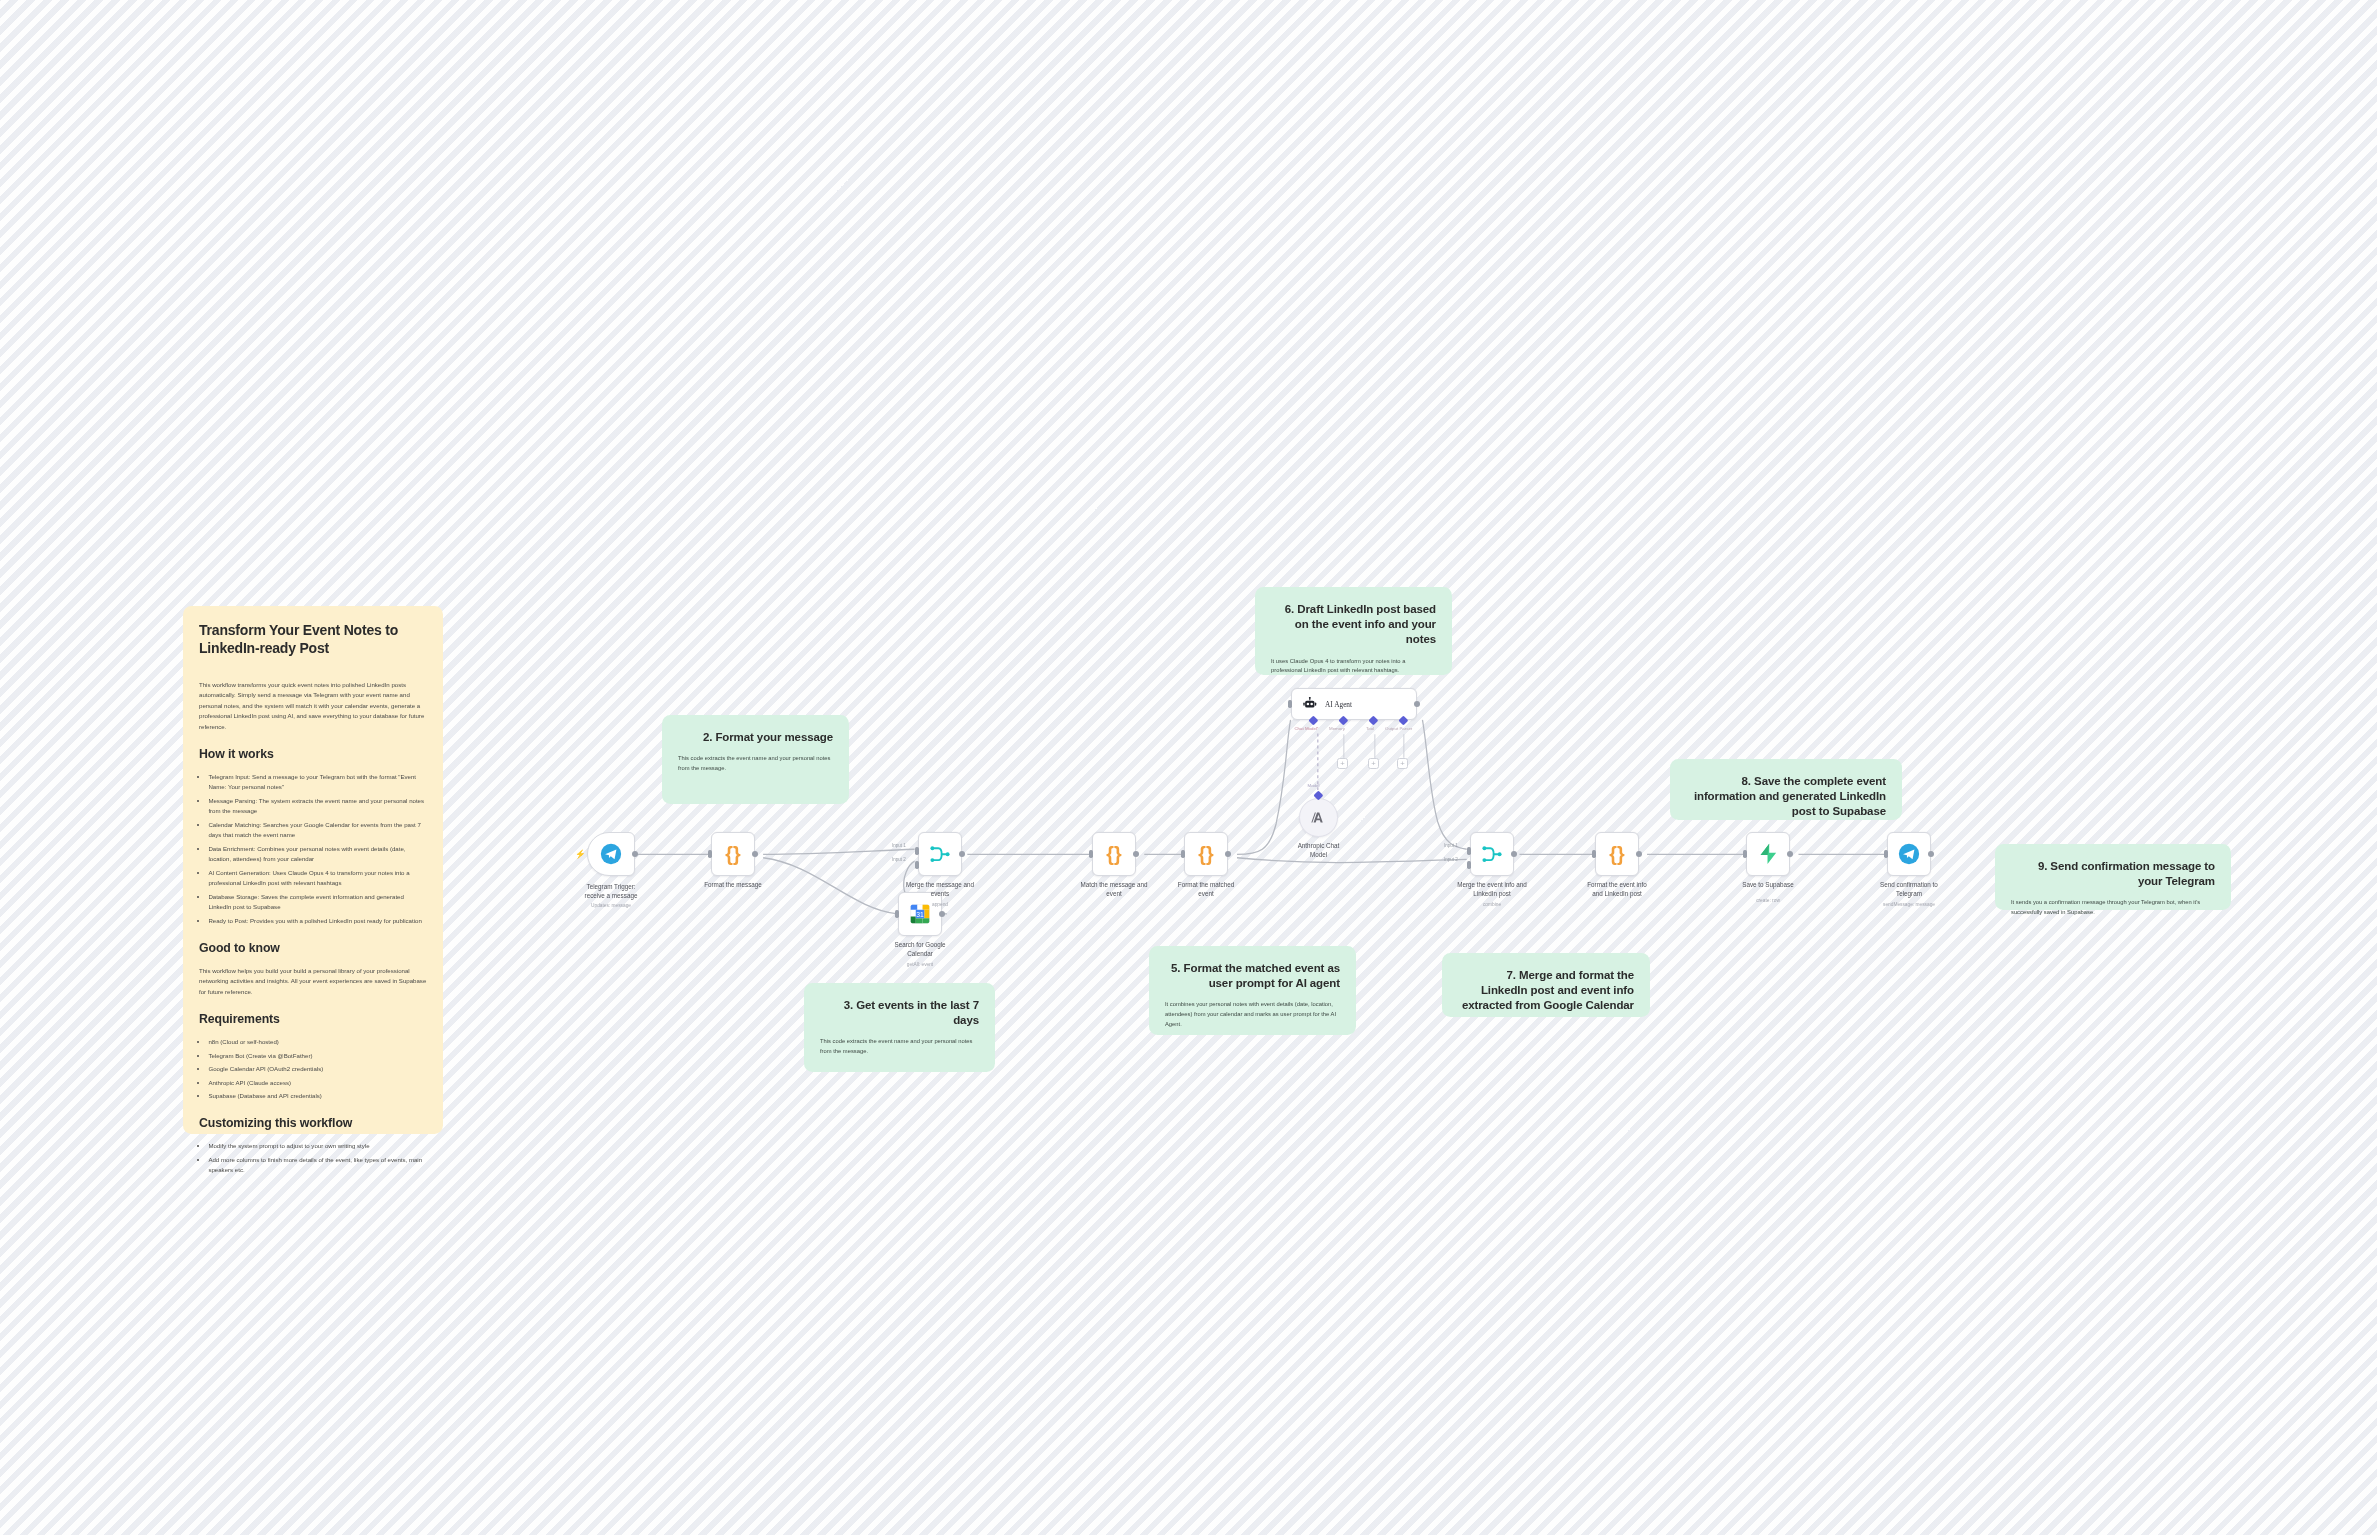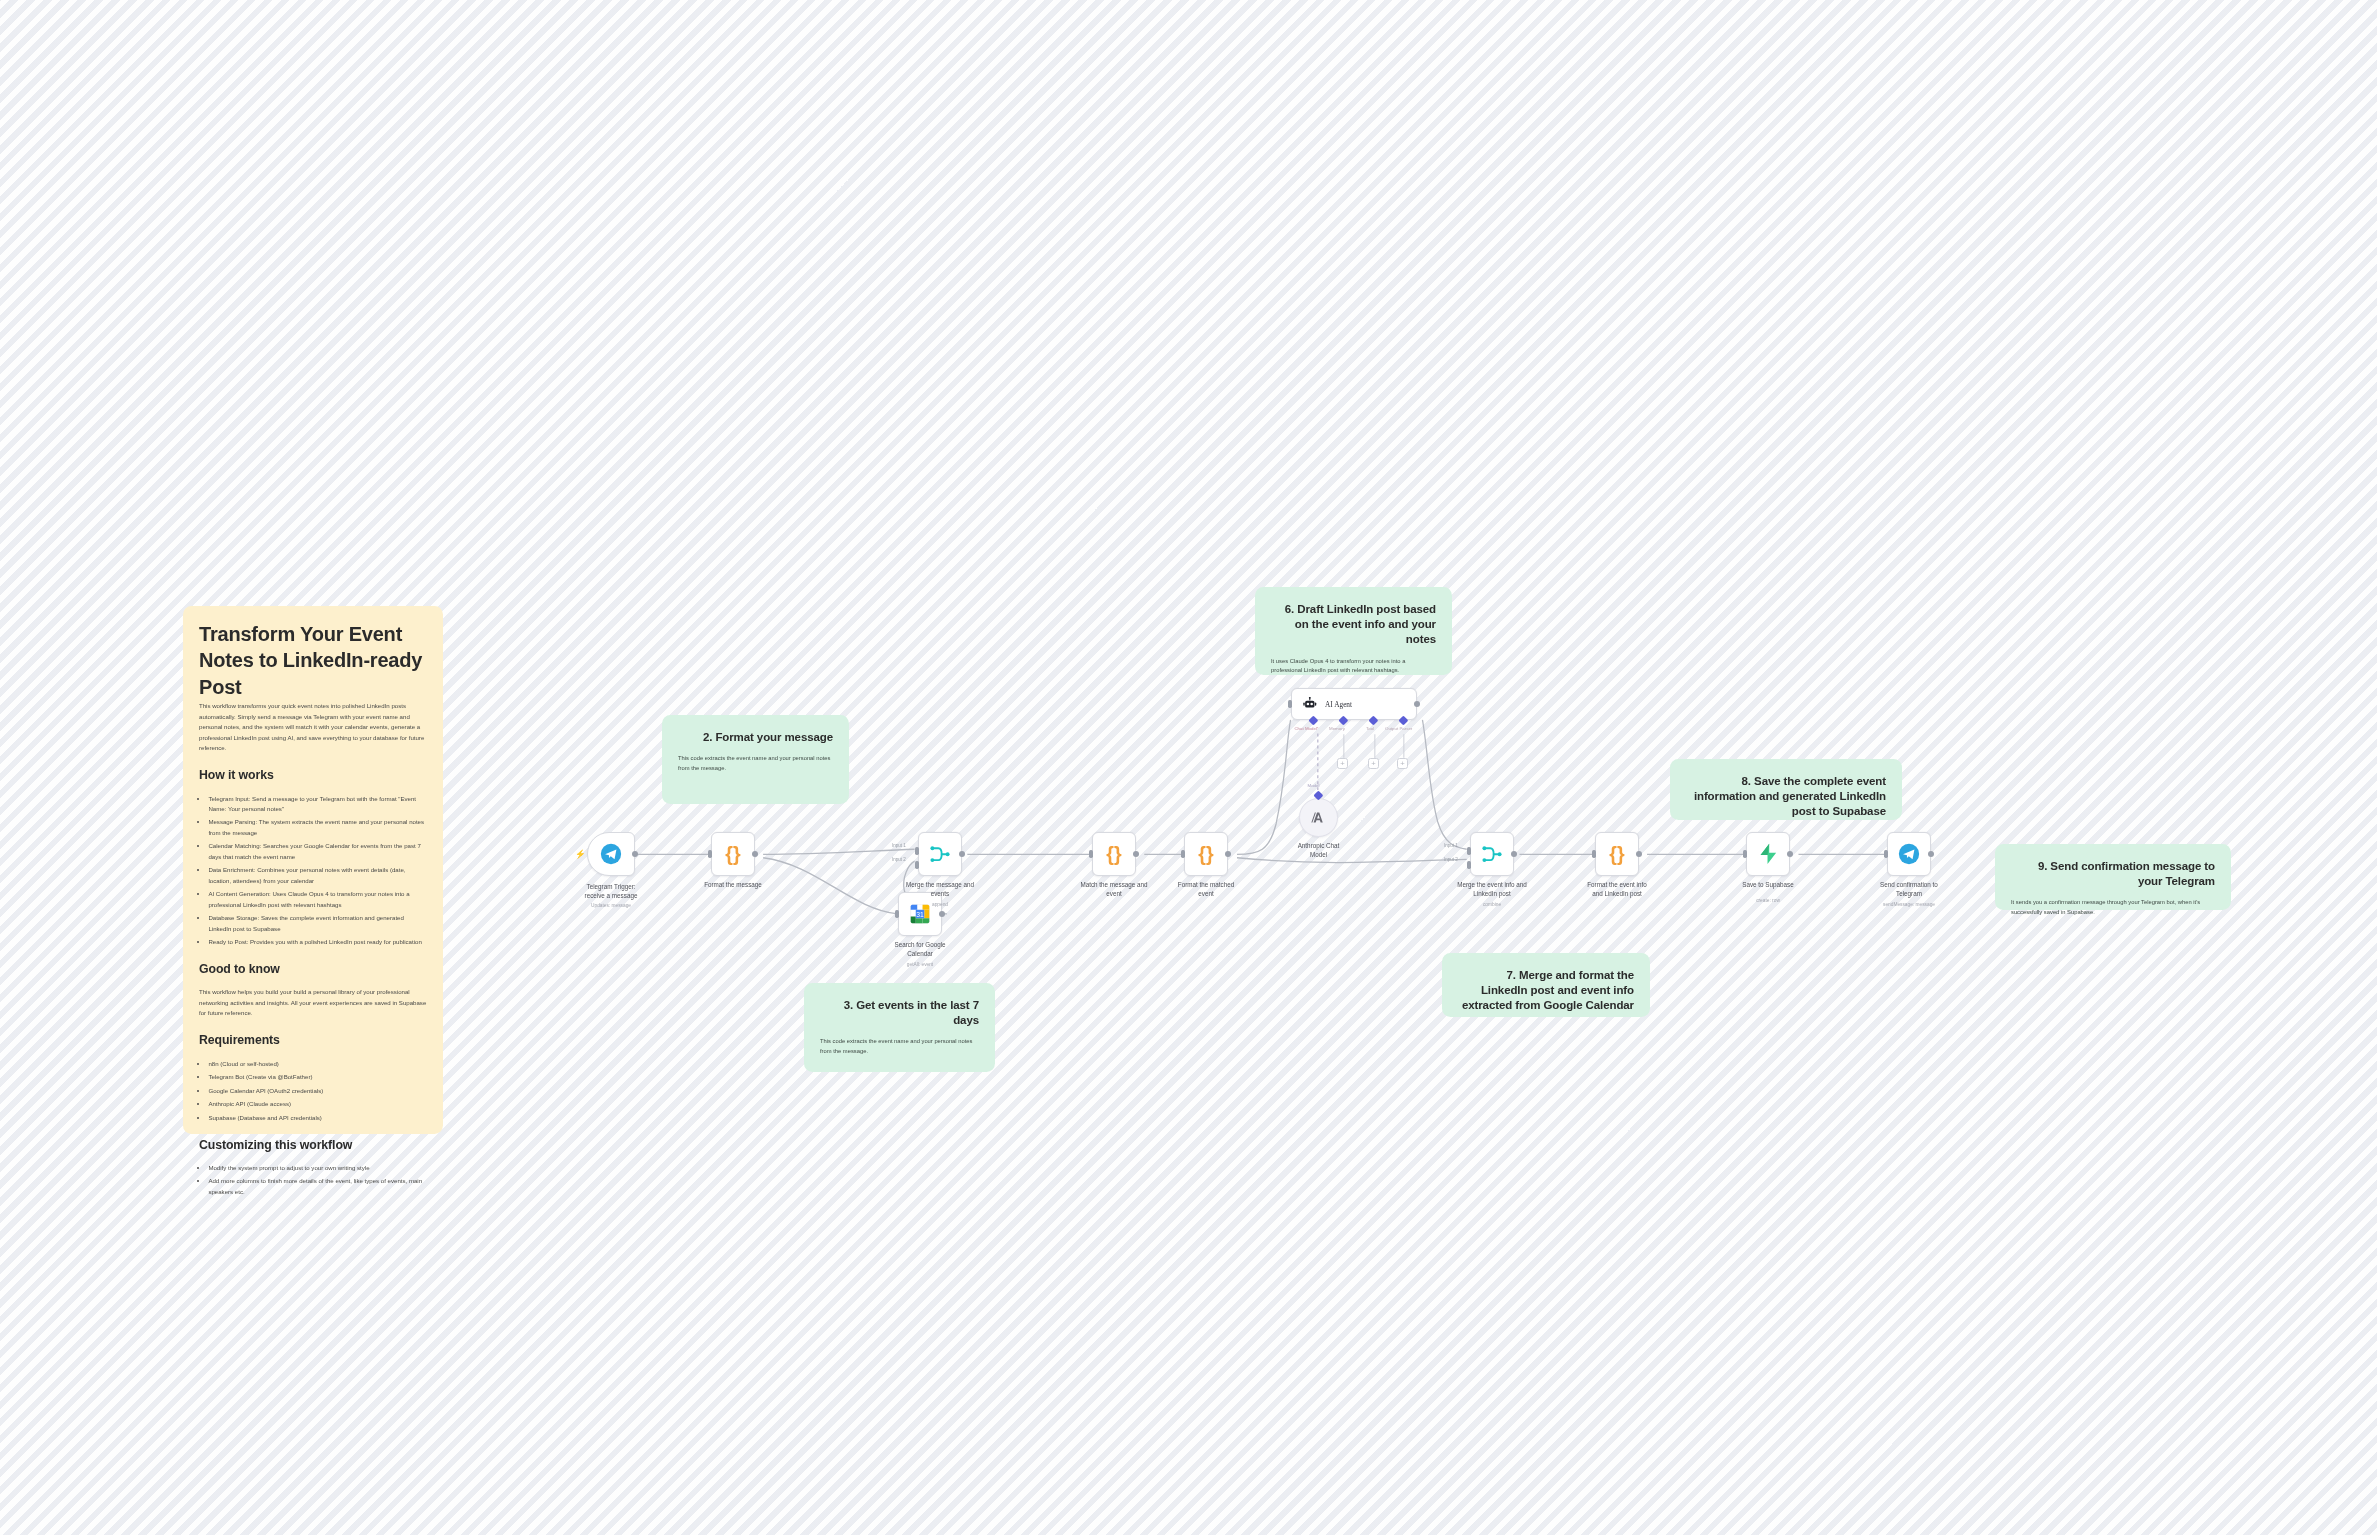--- a/index.html
+++ b/index.html
@@ -19,22 +19,22 @@
         rgba(226,229,236,0.55) 6px,
         rgba(226,229,236,0.55) 12px);
   }
   #edge-layer { position:absolute; inset:0; width:2377px; height:1536px; pointer-events:none; }
 
   
   .note { position: absolute; border-radius: 8.5px; padding: 14.5px 16px; }
   .note.yellow { background: #fdf0cd; }
   .note.green  { background: #d7f2e3; }
   .note h1 {
-    font-size: 20px; font-weight: 700; line-height: 1.33;
-    color: #2b2b2b; letter-spacing: -0.2px; margin-bottom: 1px;
+    font-size: 14px; font-weight: 700; line-height: 1.33;
+    color: #2b2b2b; letter-spacing: -0.2px; margin-bottom: 22px;
   }
   .note h2 {
     font-size: 12.3px; font-weight: 700; line-height: 1.3;
     color: #2b2b2b; letter-spacing: -0.1px; margin: 14.5px 0 9.4px;
   }
   .note p {
     font-size: 6.1px; line-height: 1.72; color: #4a4a48; margin-bottom: 7.7px;
   }
   .note ul { margin: 0 0 5.1px 9.4px; }
   .note li { font-size: 6.1px; line-height: 1.72; color: #4a4a48; margin-bottom: 3px; }
@@ -168,20 +168,24 @@
     <h1>2. Format your message</h1>
     <p>This code extracts the event name and your personal notes from the message.</p>
   </div>
 
   <div class="note green" style="left:804px; top:983px; width:191px; height:89px;">
     <h1>3. Get events in the last 7 days</h1>
     <p>This code extracts the event name and your personal notes from the message.</p>
   </div>
 
 
+  <div class="note green" style="left:1149px; top:946px; width:207px; height:89px;">
+    <h1>5. Format the matched event as user prompt for AI agent</h1>
+    <p>It combines your personal notes with event details (date, location, attendees) from your calendar and marks as user prompt for the AI Agent.</p>
+  </div>
 
   <div class="note green" style="left:1255px; top:587px; width:197px; height:88px;">
     <h1>6. Draft LinkedIn post based on the event info and your notes</h1>
     <p>It uses Claude Opus 4 to transform your notes into a professional LinkedIn post with relevant hashtags.</p>
   </div>
 
   <div class="note green" style="left:1442px; top:953px; width:208px; height:64px;">
     <h1>7. Merge and format the LinkedIn post and event info extracted from Google Calendar</h1>
     <p></p>
   </div>

